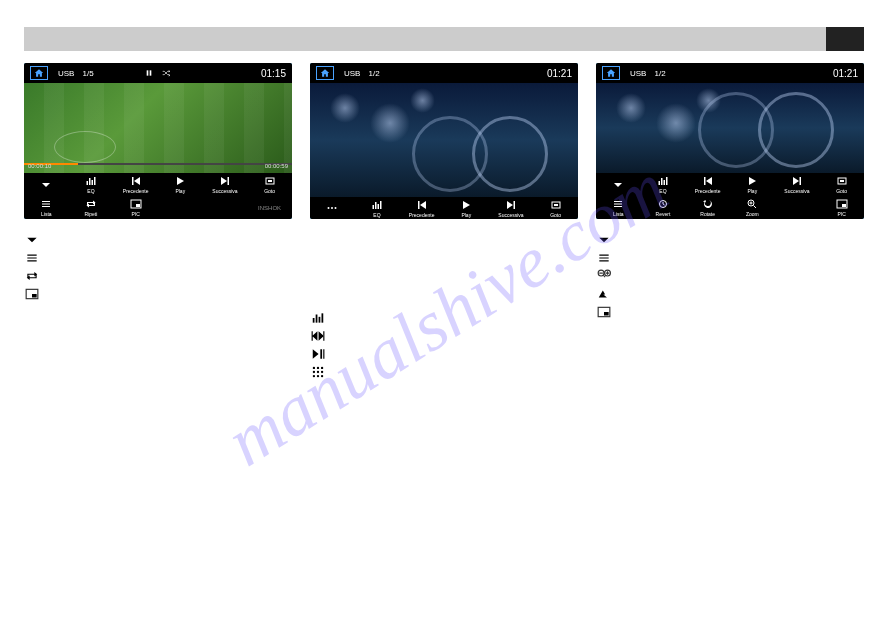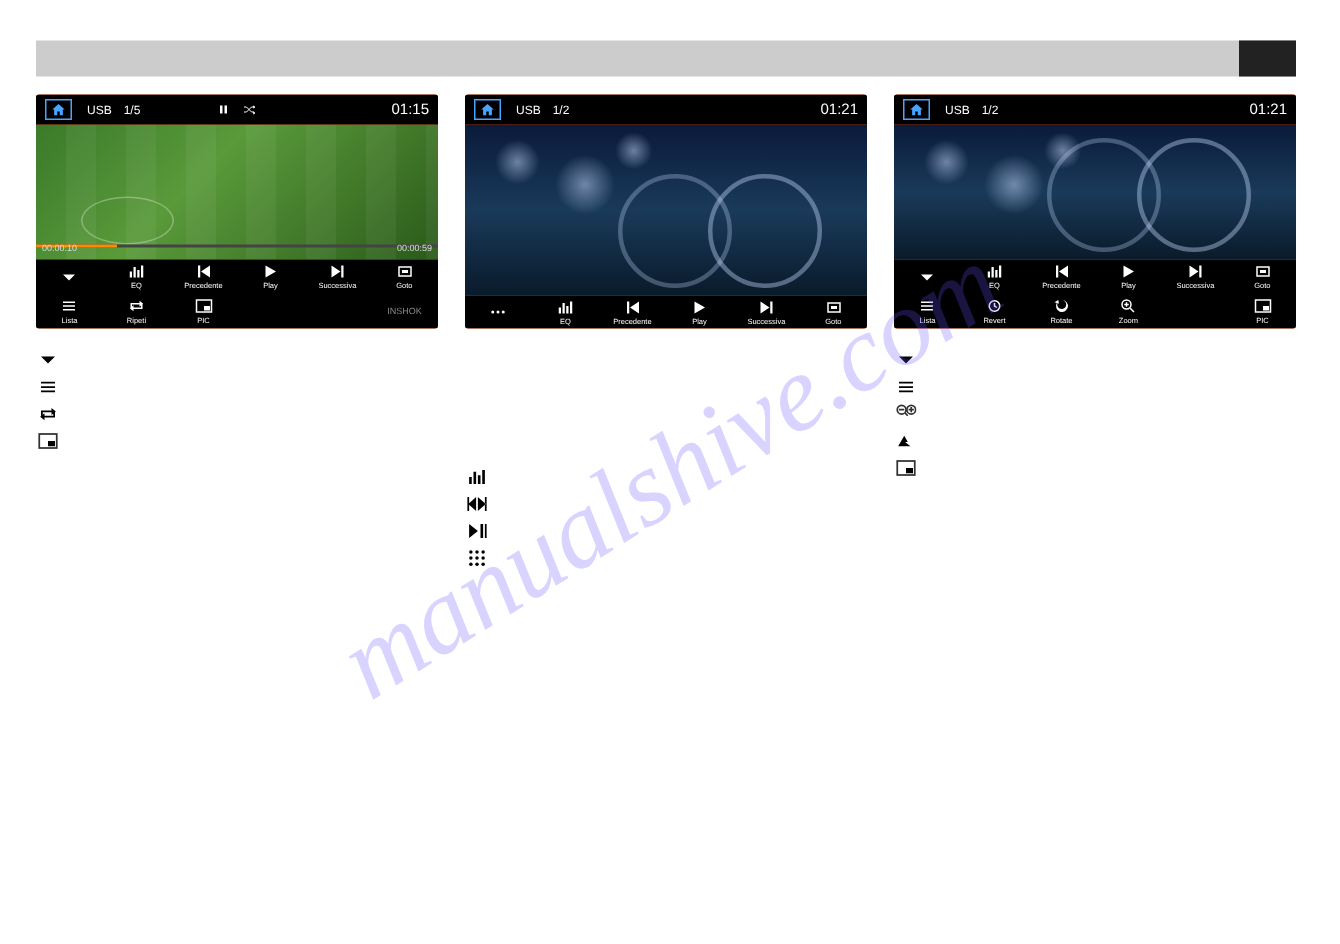--- a/index.html
+++ b/index.html
@@ -3,21 +3,21 @@
 <meta charset="utf-8">
 <style>
 * { margin: 0; padding: 0; box-sizing: border-box; }
 body { width: 893px; height: 629px; background: #fff; font-family: Arial, sans-serif; position: relative; overflow: hidden; }
 .header-bar { position: absolute; top: 27px; left: 24px; width: 840px; height: 24px; background: #ccc; }
 .header-bar::after { content: ''; position: absolute; right: 0; top: 0; width: 38px; height: 24px; background: #222; }
 
 .columns { position: absolute; top: 63px; left: 24px; width: 842px; display: flex; gap: 18px; }
 .col { width: 268px; }
 
-.screen { width: 268px; height: 156px; background: #c2410c; border-radius: 2px; overflow: hidden; position: relative; }
+.screen { width: 268px; height: 156px; background: #0369a1; border-radius: 2px; overflow: hidden; position: relative; }
 
 .top-bar { height: 20px; background: #000; display: flex; align-items: center; padding: 0 6px; color: #fff; font-size: 8px; position: relative; }
 .home-btn { width: 18px; height: 14px; border: 1px solid #4aa3ff; display: flex; align-items: center; justify-content: center; margin-right: 10px; }
 .home-btn svg { width: 10px; height: 10px; fill: #4aa3ff; }
 .pause-shuffle { position: absolute; left: 50%; transform: translateX(-50%); display: flex; gap: 8px; align-items: center; }
 .time-right { margin-left: auto; font-size: 10px; }
 
 .video-area { width: 100%; height: 90px; position: relative; overflow: hidden; }
 .field { width: 100%; height: 100%; background: linear-gradient(135deg, #3a7a2a 0%, #5a9a3a 40%, #2a5a1a 100%); position: relative; }
 .field::before { content: ''; position: absolute; inset: 0; background: repeating-linear-gradient(90deg, transparent 0 20px, rgba(255,255,255,0.05) 20px 40px); }

